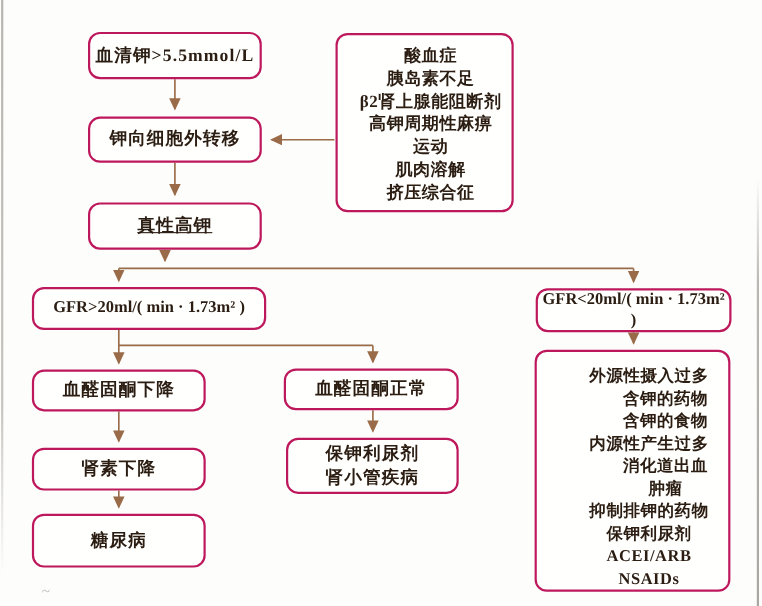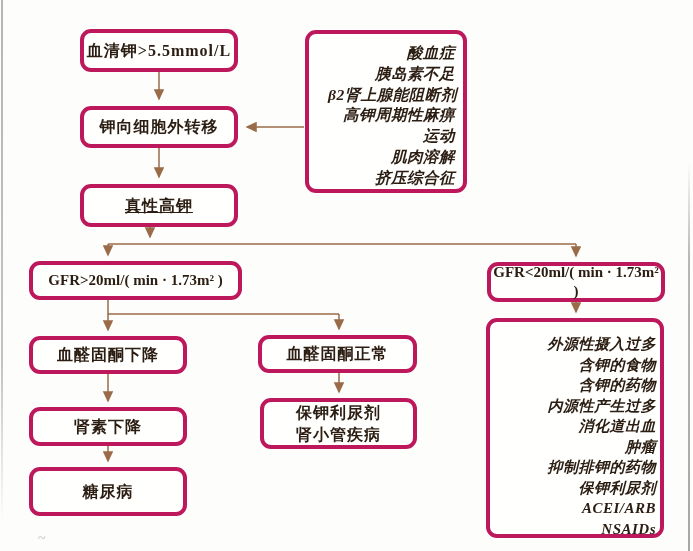--- a/index.html
+++ b/index.html
@@ -19,36 +19,35 @@
   #connectors {
     position: absolute;
     left: 0; top: 0;
     width: 693px; height: 551px;
     pointer-events: none;
   }
   .node {
     position: absolute;
     box-sizing: border-box;
     background: #fffffe;
-    border: 4px solid #be185d;
+    border: 2px solid #be185d;
     border-radius: 11px;
     display: flex;
     align-items: center;
     justify-content: center;
     text-align: center;
     font-size: 16px;
     font-weight: 600;
     letter-spacing: 1px;
     line-height: 1.25;
   }
   .node.list {
     display: block;
-    text-align: right;
+    text-align: center;
     letter-spacing: 0.5px;
-    font-style: italic;
   }
   .line { white-space: nowrap; }
   .node.gfr { font-size: 15px; letter-spacing: 0; text-align: center; }
   
   #n-serum   { left: 80px;  top: 29px;  width: 158px; height: 43px; }
   #n-shift   { left: 80px;  top: 106px; width: 158px; height: 42px; }
   #n-causes  { left: 305px; top: 30px;  width: 162px; height: 163px;
                padding: 9px 8px 0 19px; font-size: 15.5px; }
   #n-causes .line { line-height: 20.8px; }
   #n-true    { left: 80px;  top: 184px; width: 158px; height: 43px; text-decoration: underline; }
@@ -137,22 +136,22 @@
 
   <div class="node" id="n-diab">糖尿病</div>
 
   <div class="node" id="n-kspar">
     <div class="line">保钾利尿剂</div>
     <div class="line">肾小管疾病</div>
   </div>
 
   <div class="node list" id="n-lowcauses">
     <div class="line">外源性摄入过多</div>
+    <div class="line indent">含钾的药物</div>
     <div class="line indent">含钾的食物</div>
-    <div class="line indent">含钾的药物</div>
     <div class="line">内源性产生过多</div>
     <div class="line indent">消化道出血</div>
     <div class="line indent">肿瘤</div>
     <div class="line">抑制排钾的药物</div>
     <div class="line">保钾利尿剂</div>
     <div class="line">ACEI/ARB</div>
     <div class="line">NSAIDs</div>
   </div>
 
   <div class="edge-left"></div>

